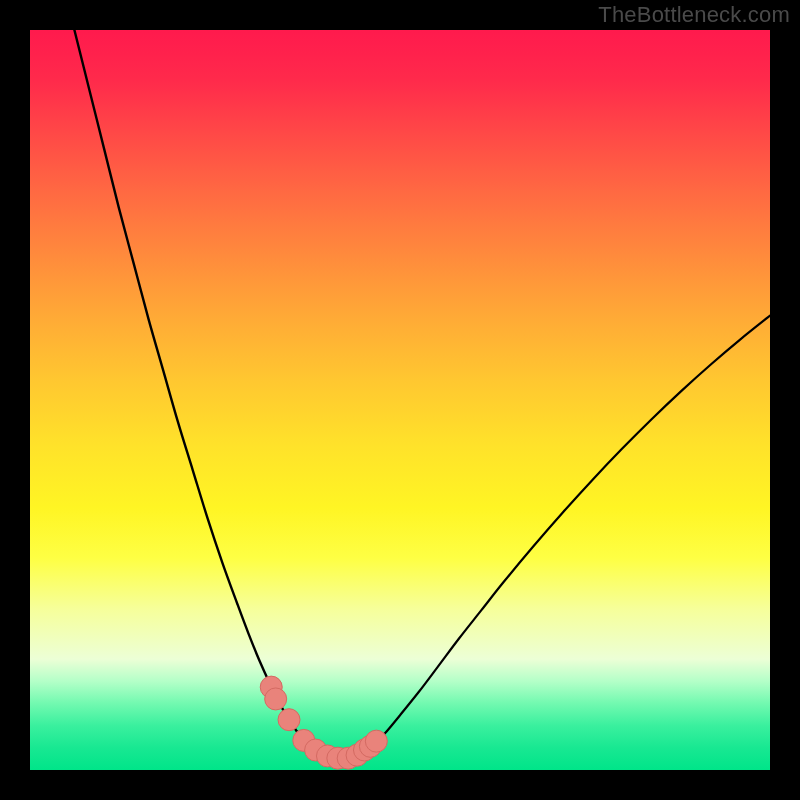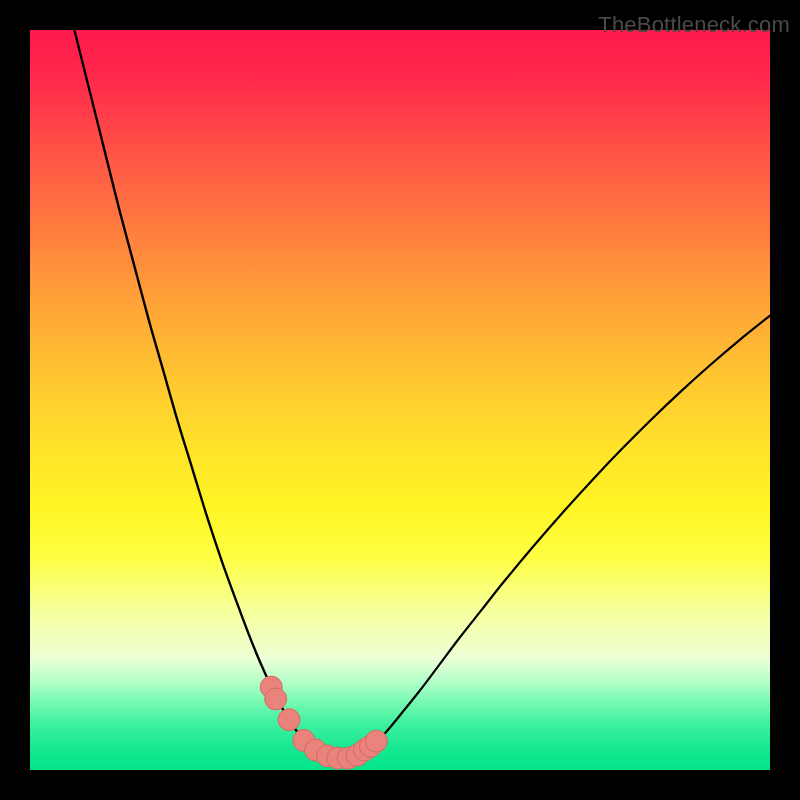--- a/index.html
+++ b/index.html
@@ -5,21 +5,21 @@
   * { margin: 0; padding: 0; box-sizing: border-box; }
   html, body { width: 800px; height: 800px; overflow: hidden; background: #000; }
   .frame {
     position: relative;
     width: 800px;
     height: 800px;
     background: #000;
   }
   .watermark {
     position: absolute;
-    top: 12px;
+    top: 2px;
     right: 10px;
     font-family: Arial, Helvetica, sans-serif;
     font-size: 22px;
     font-weight: 500;
     color: #4a4a4a;
     letter-spacing: 0.2px;
     z-index: 10;
   }
   .plot-area {
     position: absolute;

